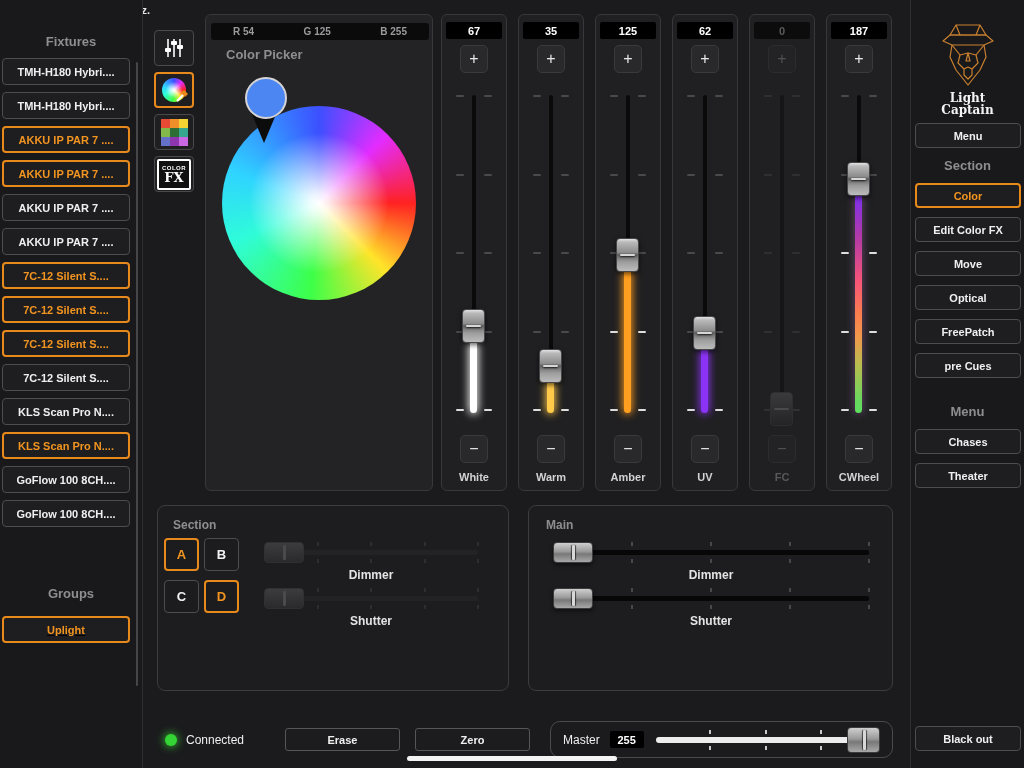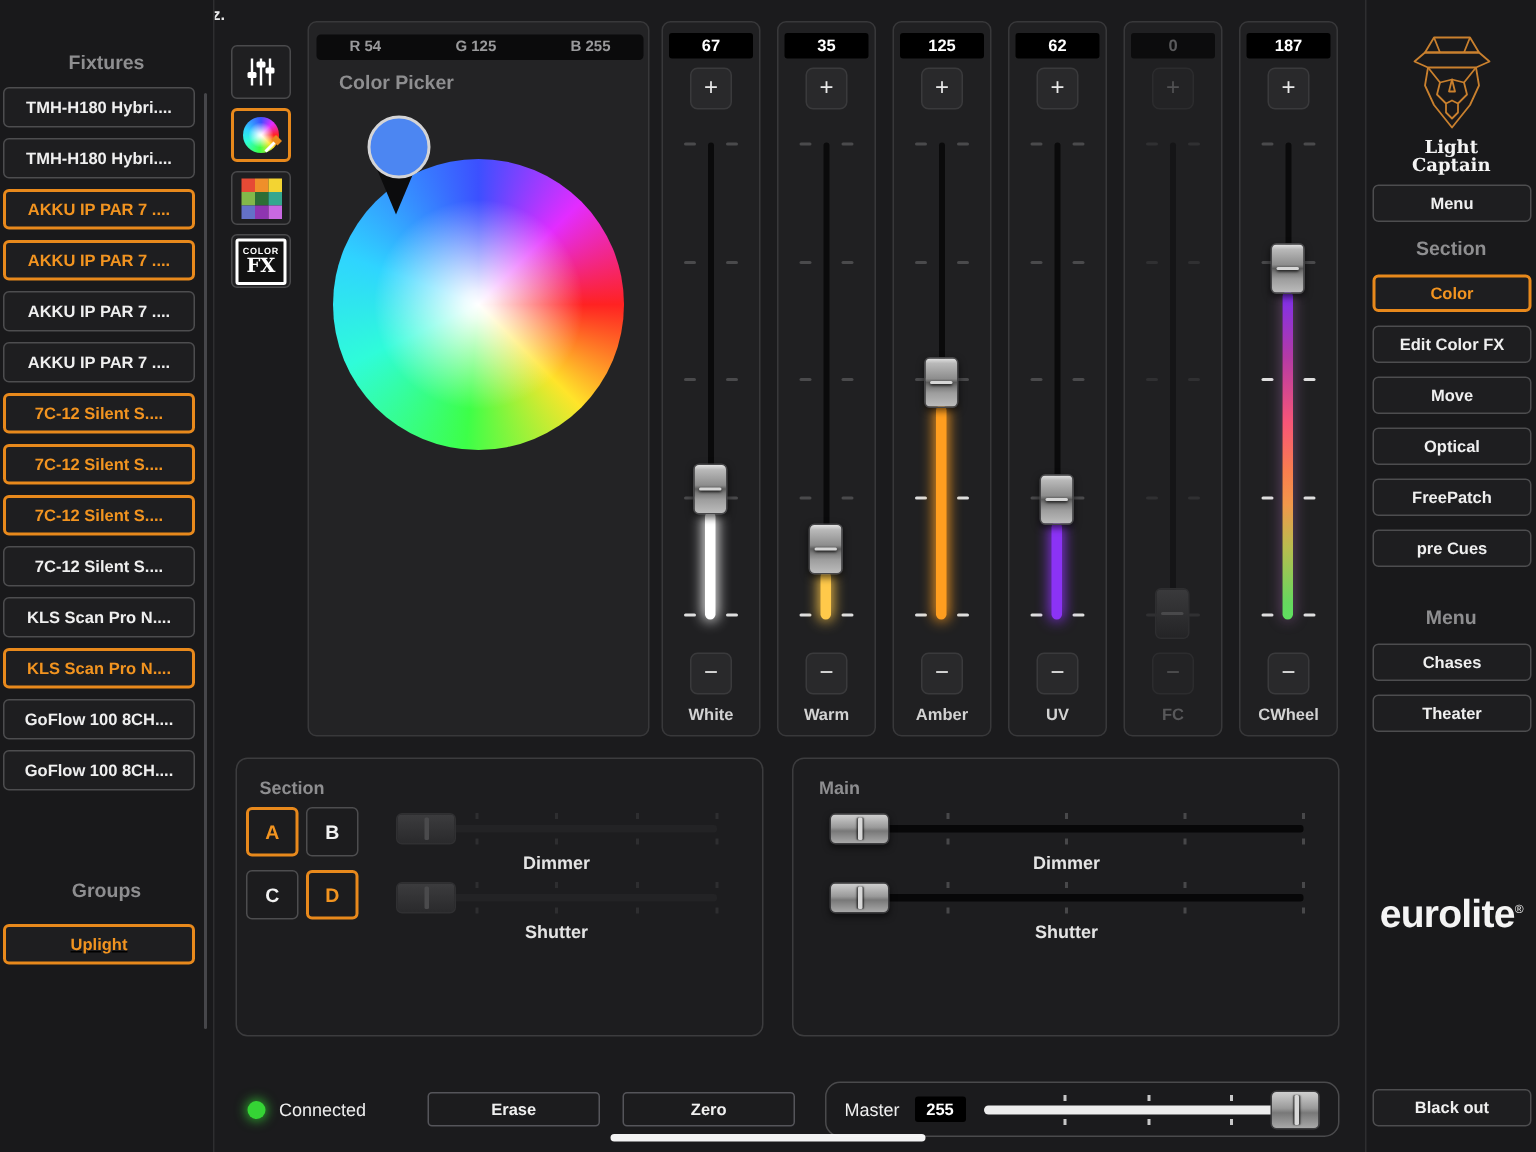--- a/index.html
+++ b/index.html
@@ -481,17 +481,16 @@
         <div class="rb-btn">Move</div>
         <div class="rb-btn">Optical</div>
         <div class="rb-btn">FreePatch</div>
         <div class="rb-btn">pre Cues</div>
       </div>
     <div class="side-title" style="top:404px">Menu</div>
     <div id="showsList">
         <div class="rb-btn">Chases</div>
         <div class="rb-btn">Theater</div>
       </div>
-    <div id="brand"><span>eurolite</span><sup>®</sup></div>
     <div id="blackoutBtn" style="top:726px">Black out</div>
   </div>
 
 </div>
 
 </body></html>

